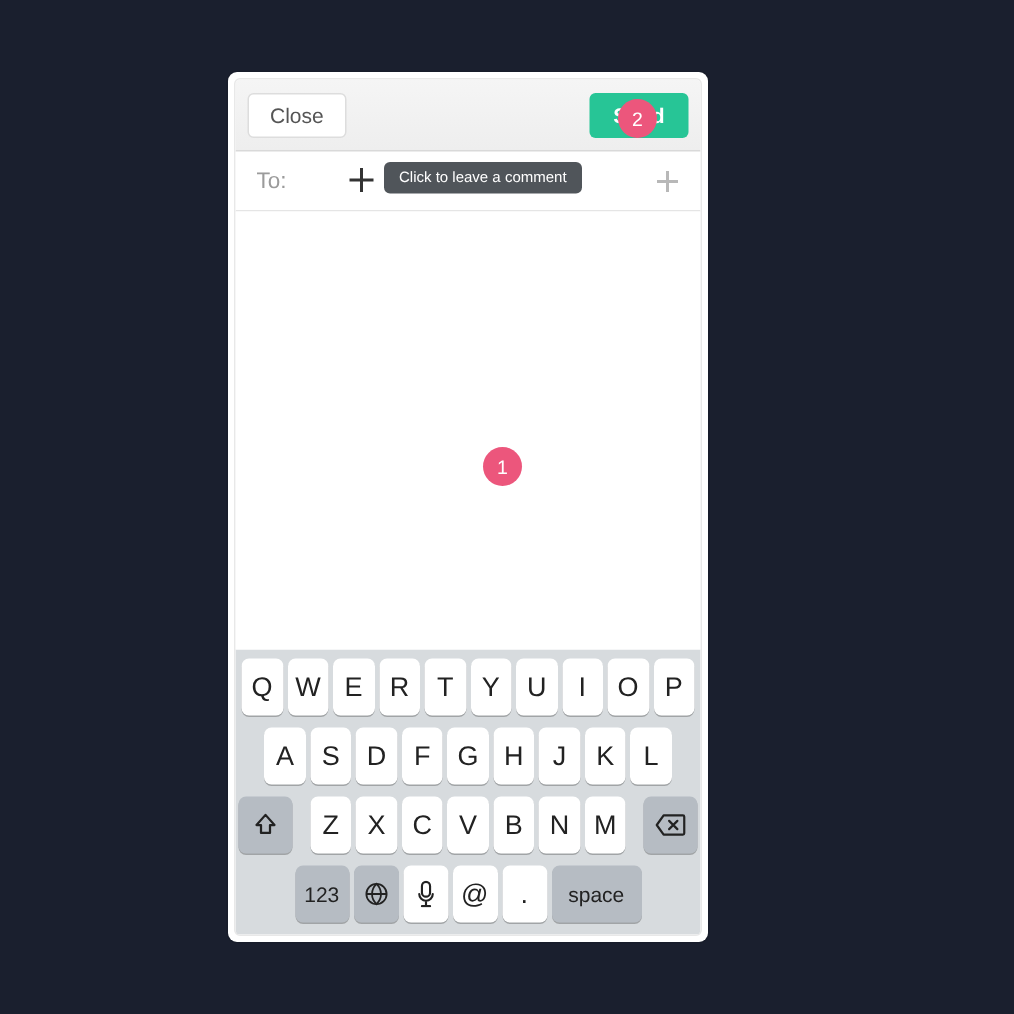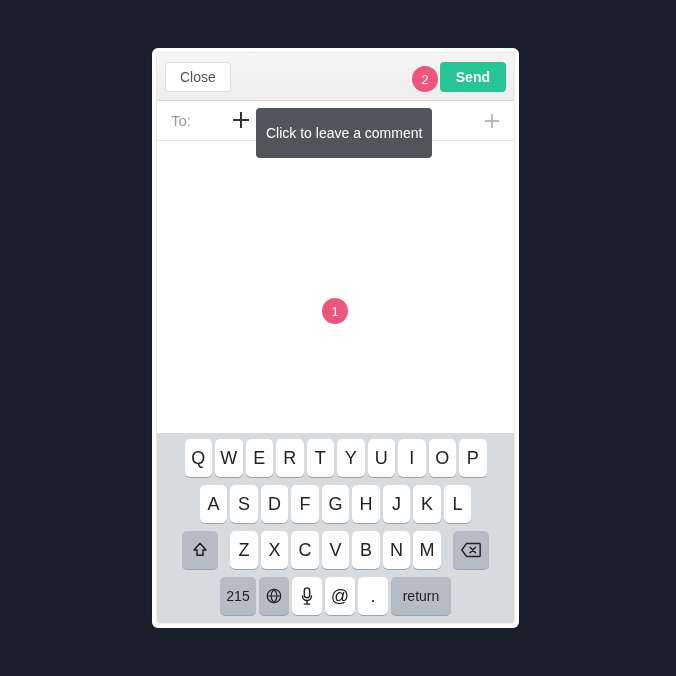--- a/index.html
+++ b/index.html
@@ -7,21 +7,21 @@
     background: #1a1f2e;
     width: 676px;
     height: 676px;
     overflow: hidden;
     position: relative;
   }
   .device {
     position: absolute;
     left: 152px;
     top: 48px;
-    width: 367px;
+    width: 320px;
     height: 580px;
     background: #fff;
     border-radius: 6px;
     padding: 4px;
     box-shadow: 0 0 0 1px rgba(0,0,0,0.08);
   }
   .device-inner {
     width: 100%;
     height: 100%;
     background: #fff;
@@ -85,22 +85,22 @@
     content:"";
     position:absolute;
     background:#333;
   }
   .annot-plus::before { left:7px; top:0; width:2px; height:16px; }
   .annot-plus::after { top:7px; left:0; height:2px; width:16px; }
   .annot-tooltip {
     position:absolute;
     background:#50555a;
     color:#fff;
-    font-size:14px;
-    padding:17px 10px;
+    font-size:10px;
+    padding:5px 10px;
     border-radius:4px;
     white-space:nowrap;
     z-index:12;
   }
   .fields { background:#fff; }
   .field-row {
     display:flex;
     align-items:center;
     padding: 10px 14px;
     border-bottom:1px solid #e5e5e5;
@@ -228,36 +228,36 @@
         <div class="key key-letter">M</div>
         <div style="flex:0 0 6px"></div>
         <div class="key key-fn key-bksp">
           <svg width="22" height="18" viewBox="0 0 24 18" fill="none" stroke="#222" stroke-width="1.6" stroke-linejoin="round">
             <path d="M7 2h14a1 1 0 011 1v12a1 1 0 01-1 1H7l-5-7 5-7z"></path>
             <path d="M11 6l6 6M17 6l-6 6" stroke-linecap="round"></path>
           </svg>
         </div>
       </div>
       <div class="kb-row">
-        <div class="key key-fn key-123">215</div>
+        <div class="key key-fn key-123">123</div>
         <div class="key key-fn key-globe">
           <svg width="18" height="18" viewBox="0 0 24 24" fill="none" stroke="#222" stroke-width="1.6">
             <circle cx="12" cy="12" r="9"></circle>
             <path d="M3 12h18M12 3c2.5 2.5 4 5.5 4 9s-1.5 6.5-4 9c-2.5-2.5-4-5.5-4-9s1.5-6.5 4-9z"></path>
           </svg>
         </div>
         <div class="key key-mic">
           <svg width="14" height="18" viewBox="0 0 14 20" fill="none" stroke="#222" stroke-width="1.6" stroke-linecap="round">
             <rect x="4" y="1" width="6" height="11" rx="3"></rect>
             <path d="M2 10a5 5 0 0010 0M7 15v4M4 19h6"></path>
           </svg>
         </div>
         <div class="key key-at">@</div>
         <div class="key key-dot">.</div>
-        <div class="key key-fn key-return">return</div>
+        <div class="key key-fn key-return">space</div>
       </div>
     </div>
 
   </div>
 </div>
 
 <div class="annot" style="left:412px; top:66px;">2</div>
 
 <div class="annot-marker" style="left:233px; top:112px;">
   <div class="annot-plus"></div>

